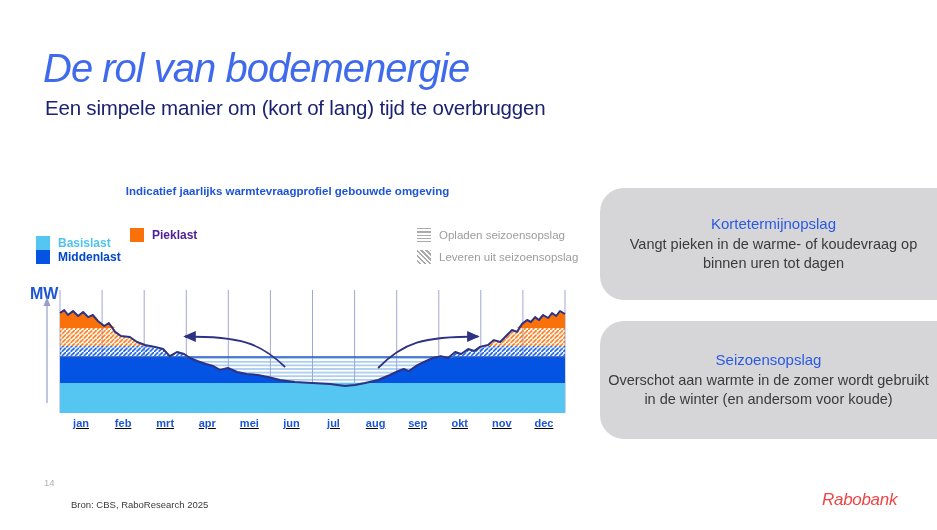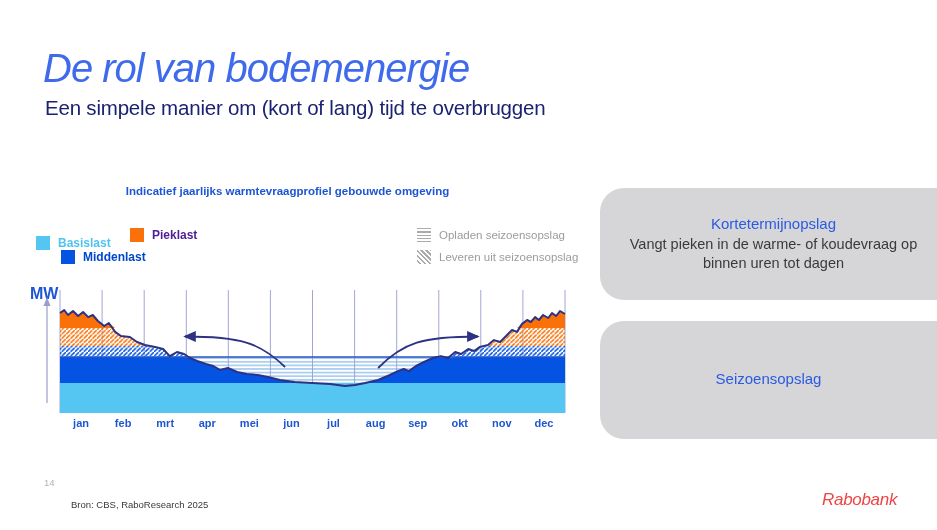--- a/index.html
+++ b/index.html
@@ -16,21 +16,21 @@
   .sw-basis{background:#55C5F1;}
   .sw-piek{background:#F97108;}
   .sw-midden{background:#0553E2;}
   .sw-opladen{background:repeating-linear-gradient(180deg,#ABABAB 0 1.4px,transparent 1.4px 3.3px);}
   .sw-leveren{background:repeating-linear-gradient(45deg,transparent 0 1.7px,#ABABAB 1.7px 3.4px);}
   .legend-label{font-size:12px;font-weight:bold;white-space:nowrap;}
   .lbl-basis{color:#4FC3F0;} .lbl-piek{color:#4c1d95;} .lbl-midden{color:#0047CC;}
   .legend-label.gray{color:#9C9C9C;font-weight:normal;font-size:11.5px;}
   .mw-label{position:absolute;left:30px;top:285px;font-size:16px;font-weight:bold;color:#1D55D4;}
   .chart-svg{position:absolute;left:0;top:0;pointer-events:none;}
-  .months{position:absolute;left:60px;top:417px;width:505px;display:flex;}
+  .months{position:absolute;left:60px;top:417px;width:505px;display:flex;text-decoration:underline;}
   .months span{flex:1;text-align:center;font-size:11px;font-weight:bold;color:#1D55D4;}
   .card{position:absolute;left:600px;width:337px;background:#D6D6D8;
         border-radius:24px 0 0 24px;display:flex;flex-direction:column;
         justify-content:center;align-items:center;text-align:center;padding:0 2px;box-sizing:border-box;}
   .card-1{top:188px;height:112px;padding-left:12px;}
   .card-2{top:321px;height:118px;}
   .card-title{font-size:15px;color:#2A5AE2;margin-bottom:3px;}
   .card-body{font-size:14.5px;color:#3A3A3A;line-height:1.3;}
   .page-number{position:absolute;left:44px;top:477px;font-size:9.5px;color:#B3B3B3;}
   .source-text{position:absolute;left:71px;top:499px;font-size:9.5px;color:#3A3A3A;}
@@ -48,21 +48,21 @@
   <div class="chart-title">Indicatief jaarlijks warmtevraagprofiel gebouwde omgeving</div>
 
   <div class="legend-item" style="left:36px;top:228px;margin-top:8px;">
     <span class="sw sw-basis"></span>
     <span class="legend-label lbl-basis">Basislast</span>
   </div>
   <div class="legend-item" style="left:130px;top:228px;">
     <span class="sw sw-piek"></span>
     <span class="legend-label lbl-piek">Pieklast</span>
   </div>
-  <div class="legend-item" style="left:36px;top:250px;margin-left:25px;">
+  <div class="legend-item" style="left:36px;top:250px;">
     <span class="sw sw-midden"></span>
     <span class="legend-label lbl-midden">Middenlast</span>
   </div>
   <div class="legend-item" style="left:417px;top:228px;">
     <span class="sw sw-opladen"></span>
     <span class="legend-label gray">Opladen seizoensopslag</span>
   </div>
   <div class="legend-item" style="left:417px;top:250px;">
     <span class="sw sw-leveren"></span>
     <span class="legend-label gray">Leveren uit seizoensopslag</span>
@@ -126,19 +126,20 @@
       <span>nov</span>
       <span>dec</span>
     </div>
 
   <div class="card card-1">
     <div class="card-title">Kortetermijnopslag</div>
     <div class="card-body">Vangt pieken in de warme- of koudevraag op binnen uren tot dagen</div>
   </div>
   <div class="card card-2">
     <div class="card-title">Seizoensopslag</div>
+    <div class="card-body">Overschot aan warmte in de zomer wordt gebruikt in de winter (en andersom voor koude)</div>
   </div>
 
   <div class="page-number">14</div>
   <div class="source-text">Bron: CBS, RaboResearch 2025</div>
   <div class="logo">Rabobank</div>
 
 </div>
 
 </body></html>

